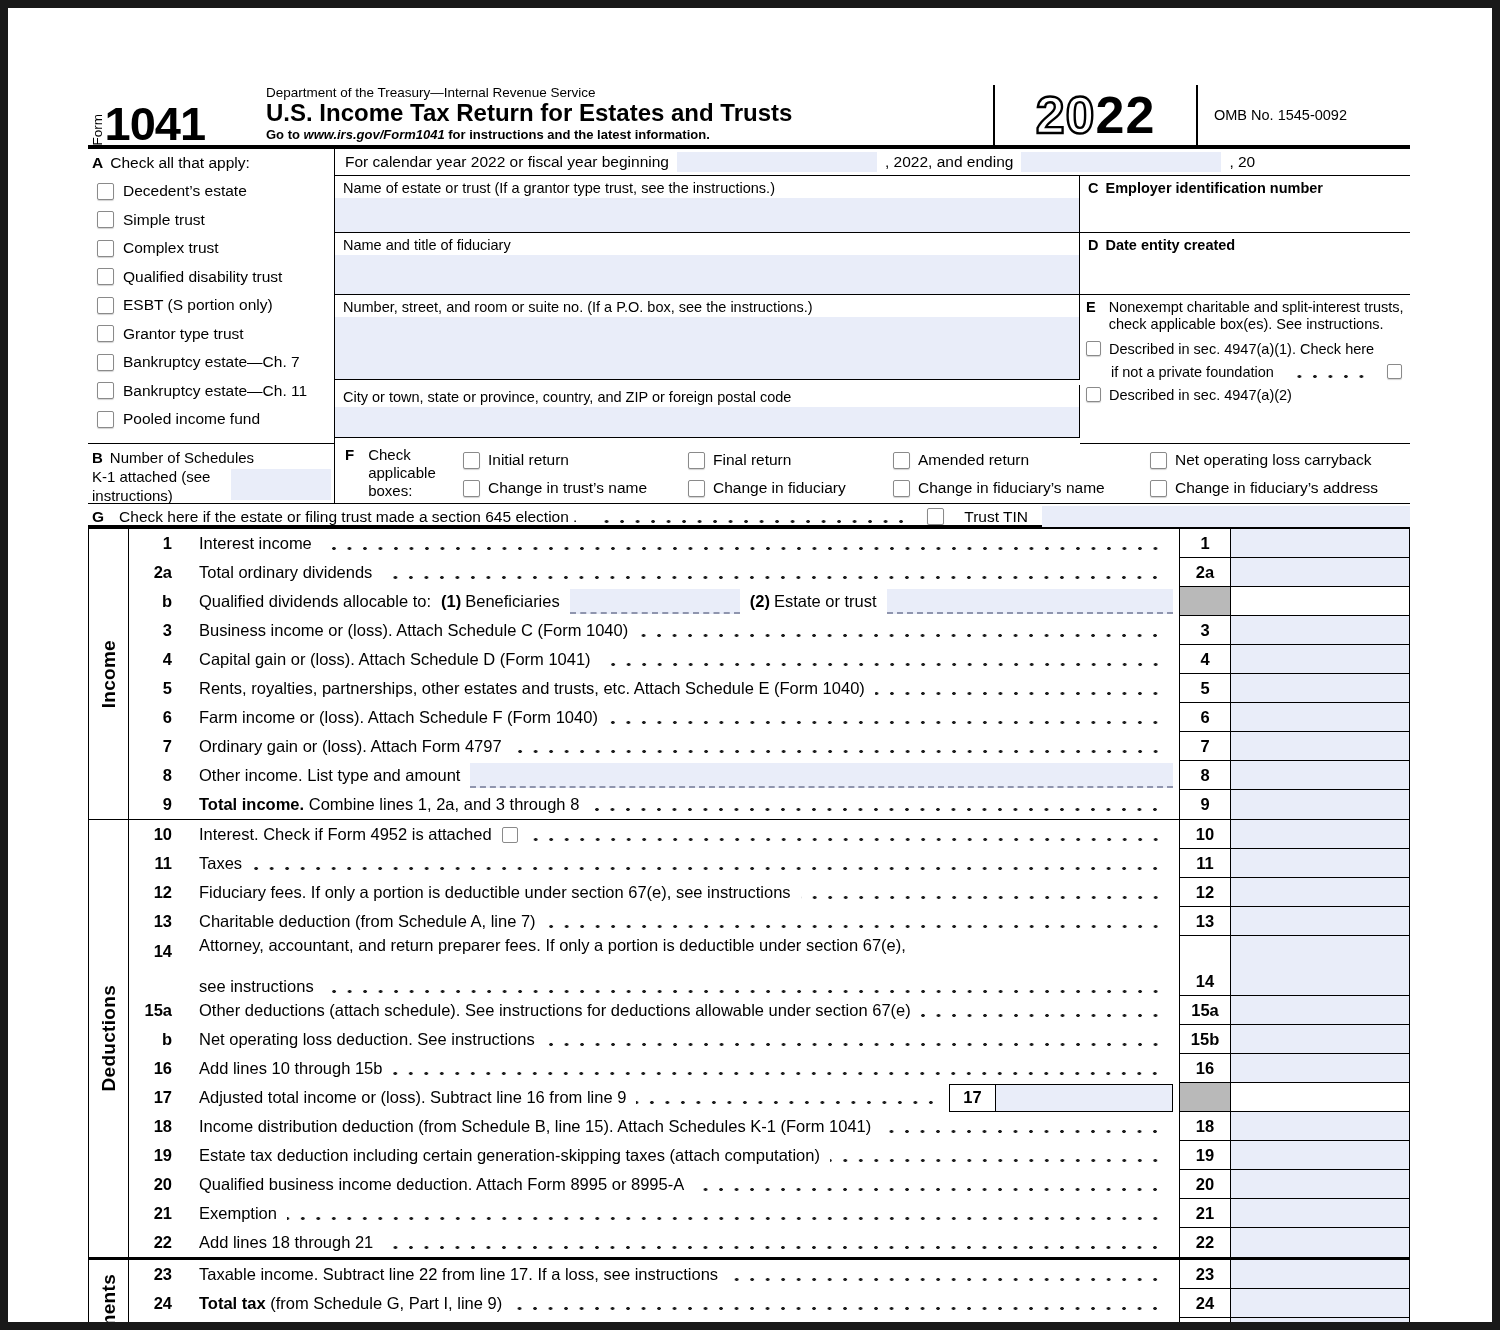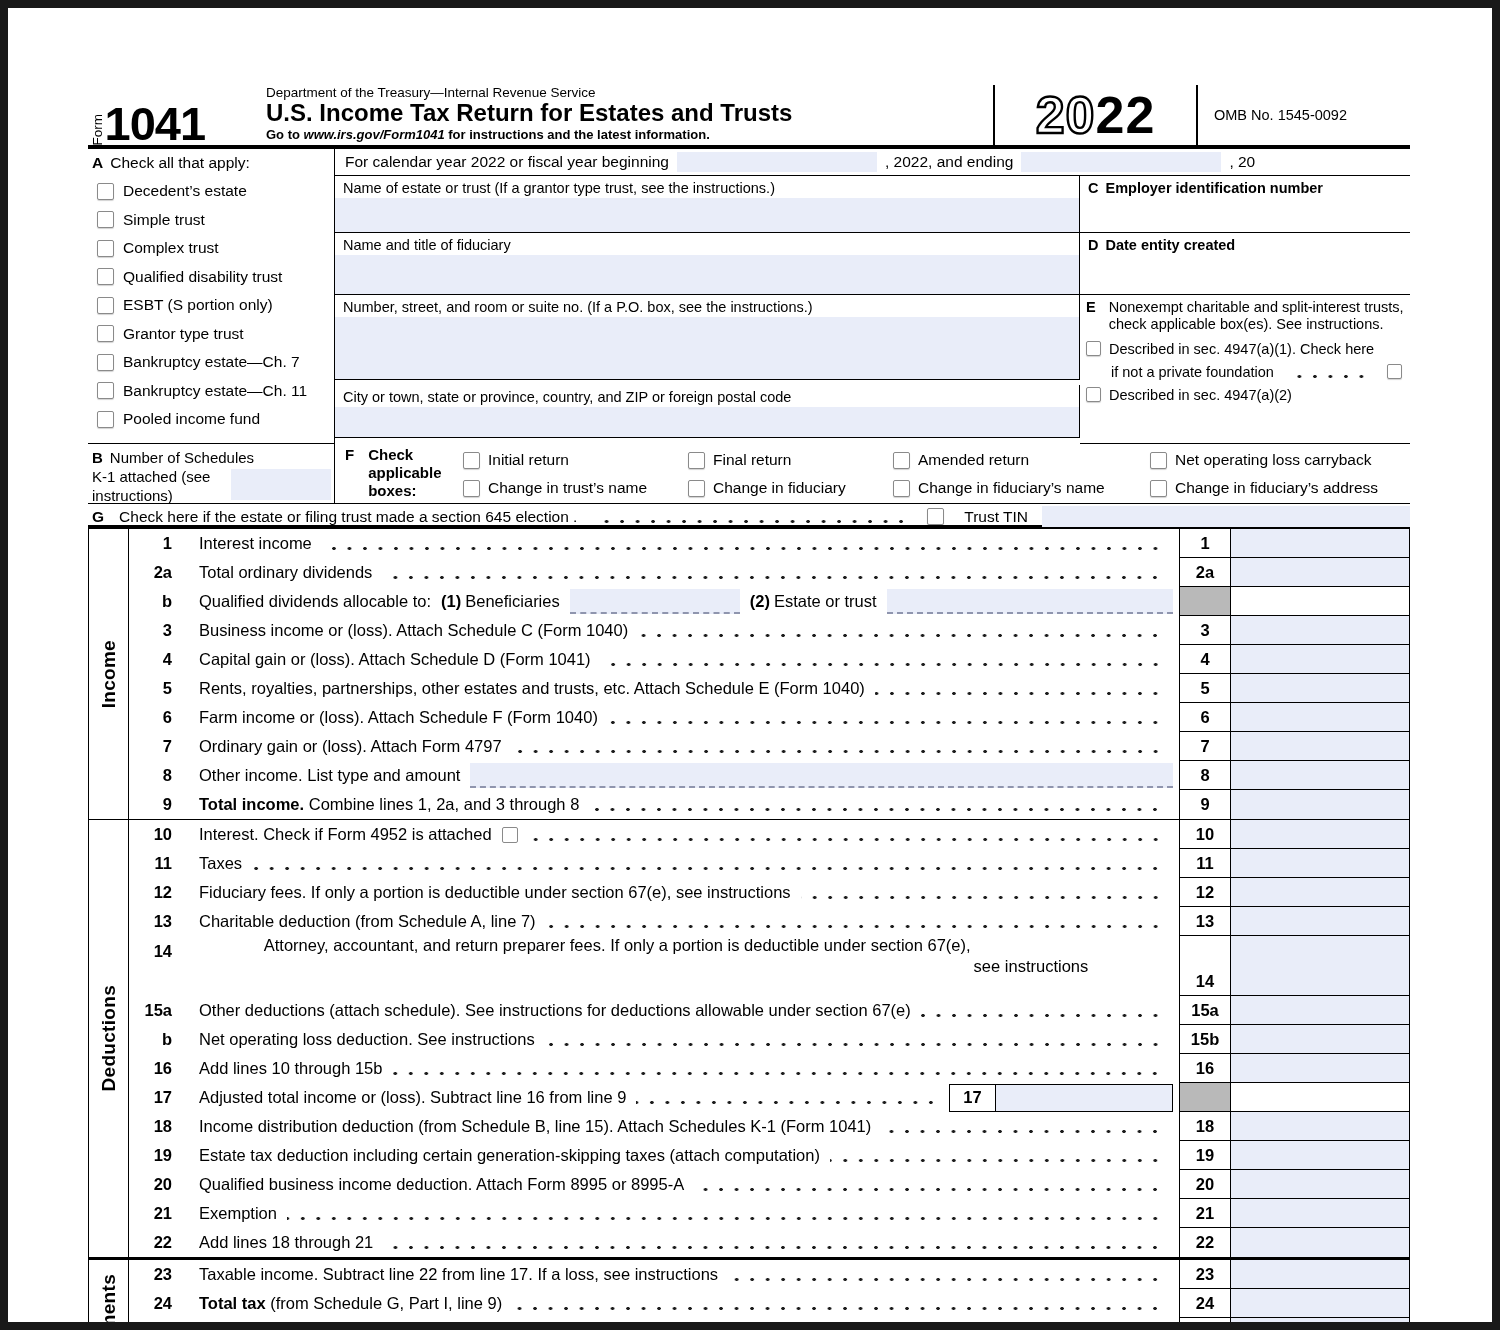--- a/index.html
+++ b/index.html
@@ -54,21 +54,21 @@
   .e-head{display:flex;gap:6px;line-height:1.2;}
   .e-line{display:flex;align-items:center;gap:8px;margin-top:7px;}
   .e-line.ind{padding-left:25px;padding-right:2px;}
 
   .cell-b{left:0;top:295px;width:247px;height:60px;padding:4px 0 0 4px;}
   .b-text{width:168px;font-size:15px;line-height:1.28;}
   .b-input{position:absolute;right:3px;bottom:3px;width:100px;height:31px;}
 
   .cell-f{left:247px;top:295px;width:1075px;height:60px;display:flex;padding-top:2px;}
   .f-label{width:118px;padding-left:10px;font-size:15px;line-height:1.2;display:flex;gap:7px;}
-  .f-label .wrap{width:78px;font-weight:bold;}
+  .f-label .wrap{width:78px;}
   .f-grid{flex:1;display:grid;grid-template-columns:225px 205px 257px 1fr;grid-auto-rows:28px;align-items:center;}
   .f-grid .ck-item{padding-left:10px;gap:8px;}
 
   .cell-g{left:0;top:355px;width:1322px;height:25px;display:flex;align-items:center;gap:8px;padding-left:4px;font-size:15.5px;}
   .g-tin{margin-left:12px;}
   .g-input{width:368px;height:21px;margin-left:6px;flex:none;}
 
   
   .leader{flex:1 1 0;min-width:0;height:5px;align-self:center;margin:9px 10px 0 10px;
     background-image:radial-gradient(circle,#1c1c1c 1.5px,transparent 1.9px);
@@ -82,21 +82,21 @@
   .msec.pay{height:198px;}
   .vlab{width:40px;border-right:1.2px solid #000;display:flex;align-items:center;justify-content:center;flex:none;}
   .vlab span{writing-mode:vertical-rl;transform:rotate(180deg);font-weight:bold;font-size:19px;letter-spacing:.3px;}
   .mrows{flex:1;display:flex;flex-direction:column;min-width:0;}
   .mrow{display:flex;align-items:center;height:29px;}
   .mrow.tall{height:60px;align-items:stretch;}
   .lnum{width:58px;text-align:right;padding-right:15px;font-weight:bold;font-size:16.5px;flex:none;}
   .mrow.tall .lnum{padding-top:6px;}
   .ldesc{flex:1;display:flex;align-items:center;min-width:0;padding-left:12px;padding-right:6px;font-size:16.5px;height:100%;}
   .ldesc .txt{white-space:nowrap;flex:none;}
-  .mrow.tall .ldesc{flex-direction:row;align-items:stretch;justify-content:center;gap:3px;}
+  .mrow.tall .ldesc{flex-direction:column;align-items:stretch;justify-content:space-between;gap:3px;}
   .mrow.tall .l1{white-space:nowrap;}
   .mrow.tall .l2{display:flex;align-items:center;}
   .lref{width:52px;flex:none;height:100%;border-left:1.5px solid #000;border-right:1.5px solid #000;border-bottom:1.5px solid #000;display:flex;align-items:center;justify-content:center;font-weight:bold;font-size:16.5px;}
   .mrow.tall .lref{align-items:flex-end;padding-bottom:4px;}
   .lamt{width:178px;flex:none;height:100%;border-bottom:1.5px solid #000;}
   .lref.shaded{background:#b9b9b9;}
   .lamt.blank{background:#fff;}
   .mrow:last-child .lref,.mrow:last-child .lamt{border-bottom:none;}
 
   .mk{font-weight:bold;margin:0 4px 0 10px;white-space:nowrap;}

